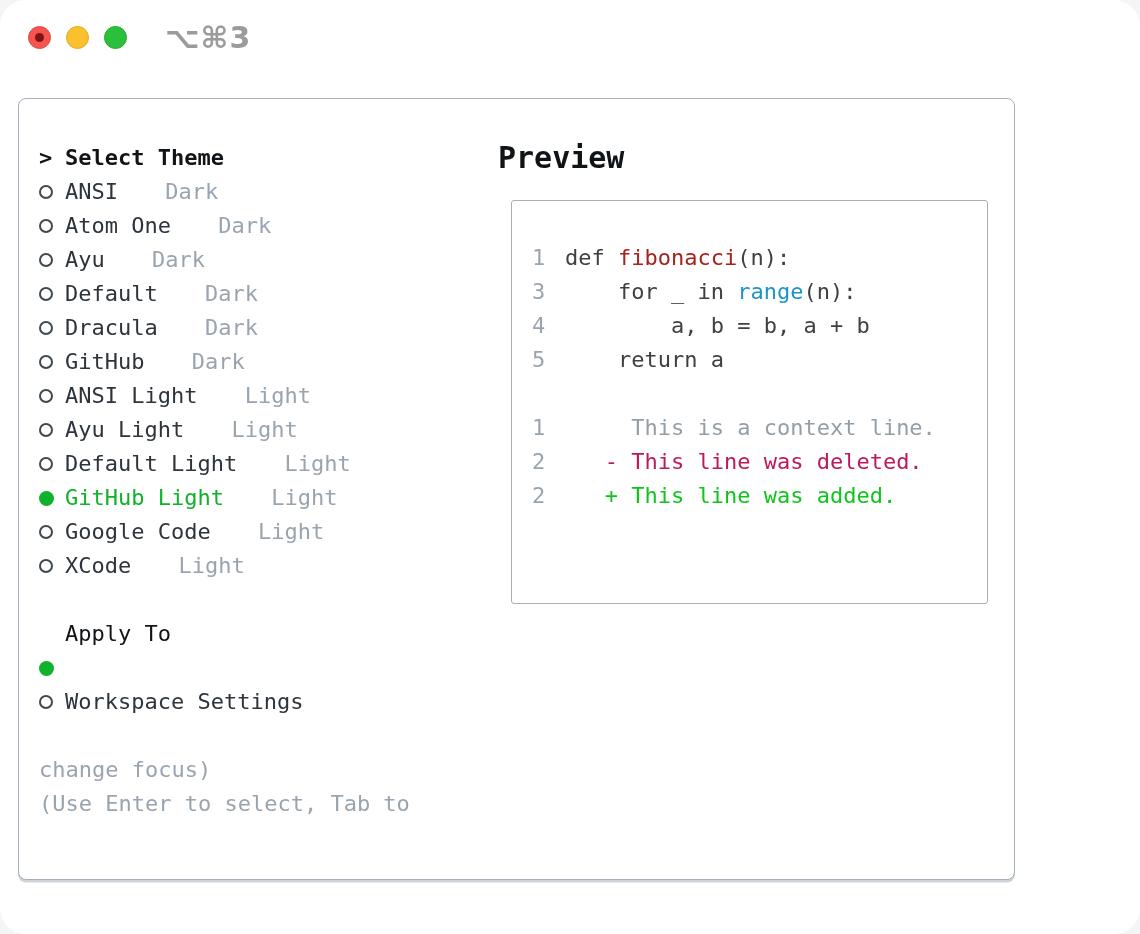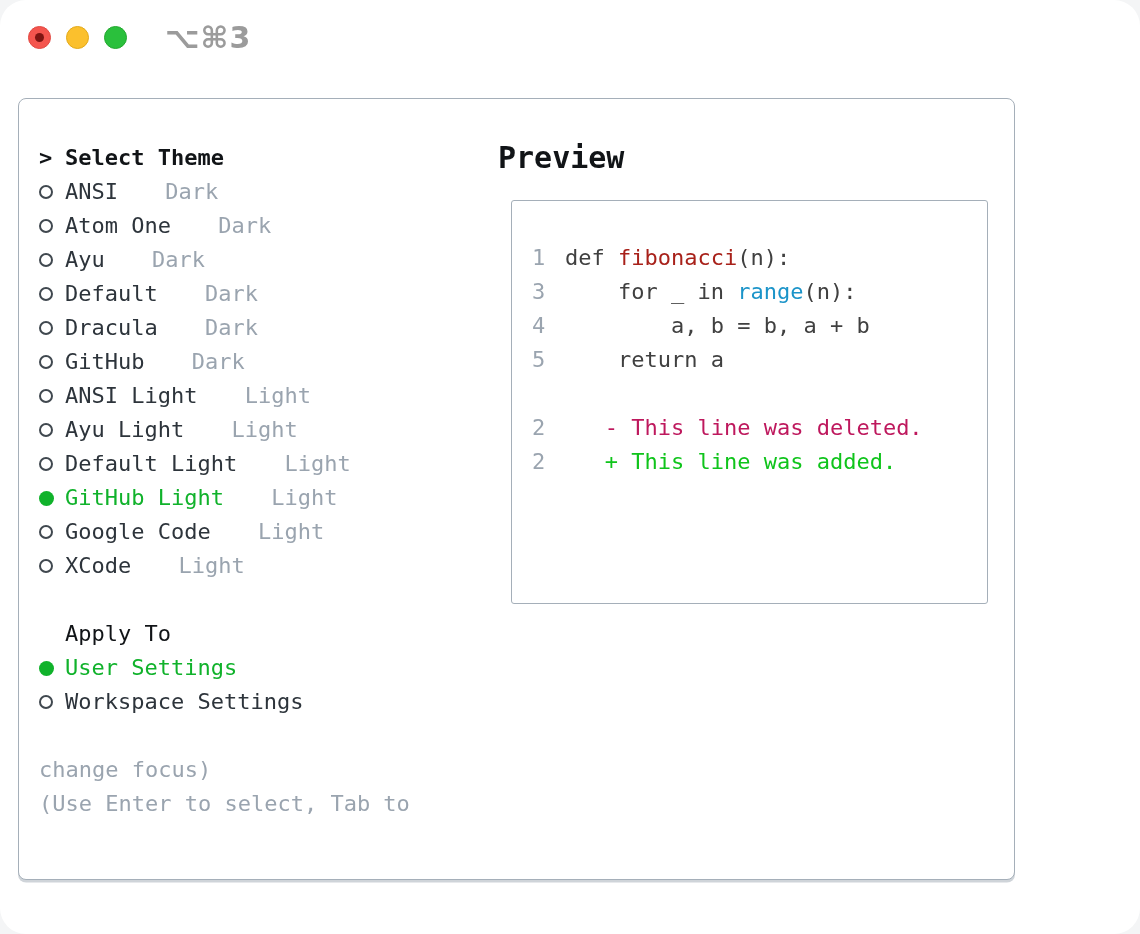--- a/index.html
+++ b/index.html
@@ -124,38 +124,39 @@
           <div class="row"><span class="marker"><span class="radio"></span></span><span class="theme-name">XCode</span><span class="theme-tag"> Light</span></div>
         </div>
 
       <div class="spacer"></div>
 
       <div class="row">
         <span class="marker"></span><span class="apply-title">Apply To</span>
       </div>
 
       <div id="apply-list">
-          <div class="row"><span class="marker"><span class="radio selected"></span></span><span class="opt-name selected">User Settings</span></div>
+          <div class="row"><span class="marker"><span class="radio selected"></span></span></div>
           <div class="row"><span class="marker"><span class="radio"></span></span><span class="opt-name">Workspace Settings</span></div>
         </div>
 
       <div class="spacer"></div>
 
       <div class="row hint">change focus)</div>
       <div class="row hint">(Use Enter to select, Tab to</div>
     </div>
 
     <div class="preview-title">Preview</div>
 
     <div class="preview-box">
       <div id="code-lines">
           <div class="code-line"><span class="ln">1</span><span class="seg seg-plain">def </span><span class="seg seg-defname">fibonacci</span><span class="seg seg-plain">(n):</span></div>
           <div class="code-line"><span class="ln">3</span><span class="seg seg-plain">    for _ in </span><span class="seg seg-call">range</span><span class="seg seg-plain">(n):</span></div>
           <div class="code-line"><span class="ln">4</span><span class="seg seg-plain">        a, b = b, a + b</span></div>
           <div class="code-line"><span class="ln">5</span><span class="seg seg-plain">    return a</span></div>
           <div class="code-line"><span class="ln"></span></div>
+          <div class="code-line"><span class="ln">1</span><span class="seg seg-context">     This is a context line.</span></div>
           <div class="code-line"><span class="ln">2</span><span class="seg seg-deleted">   - This line was deleted.</span></div>
           <div class="code-line"><span class="ln">2</span><span class="seg seg-added">   + This line was added.</span></div>
         </div>
     </div>
 
   </div>
 </div>
 
 </body></html>

